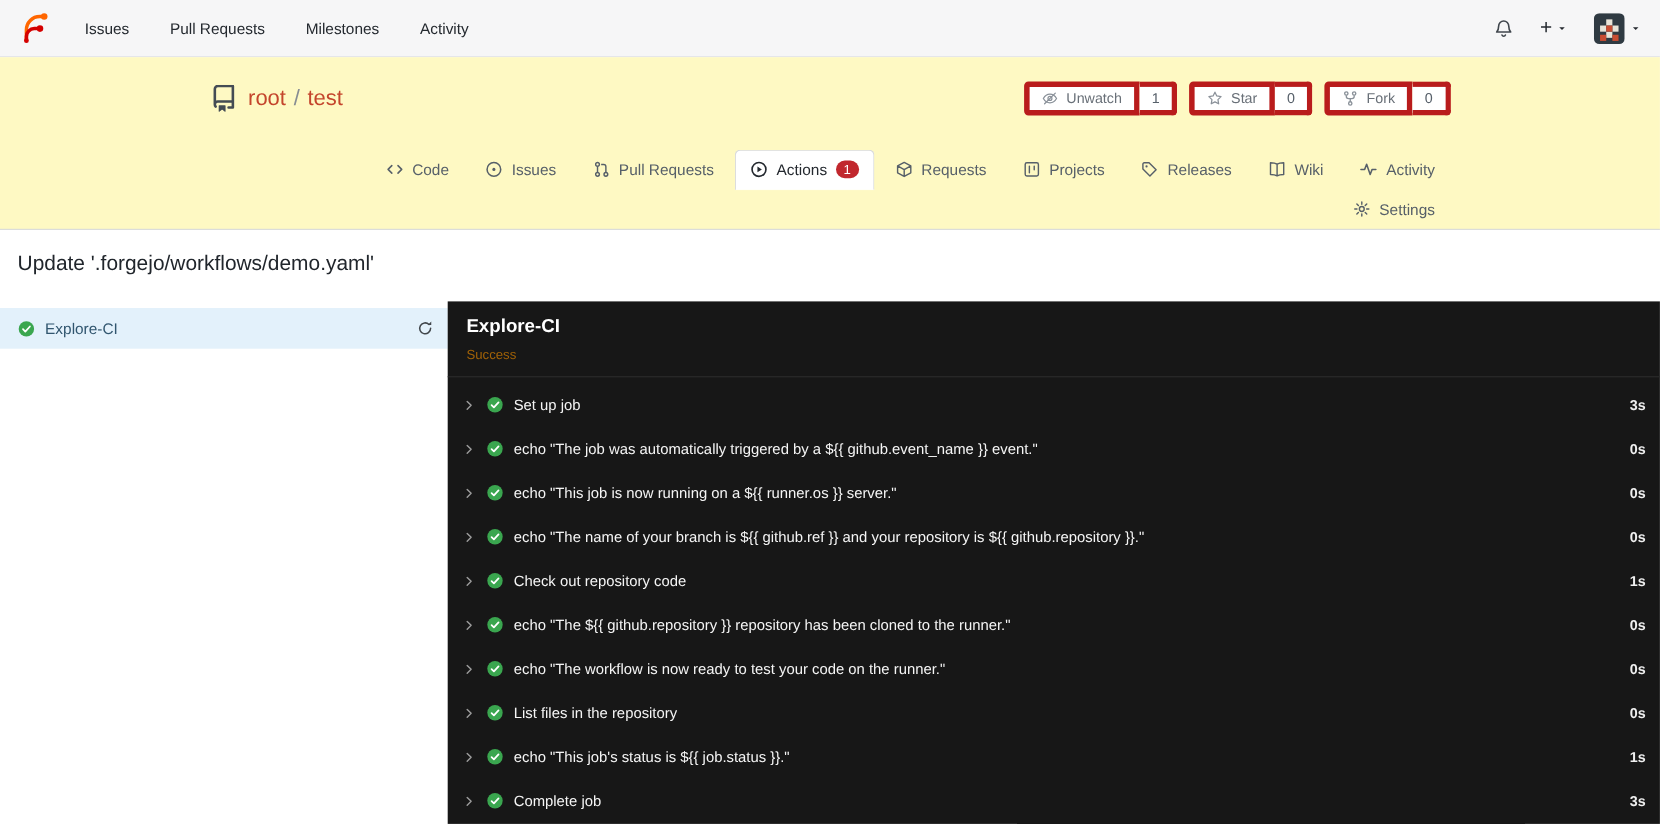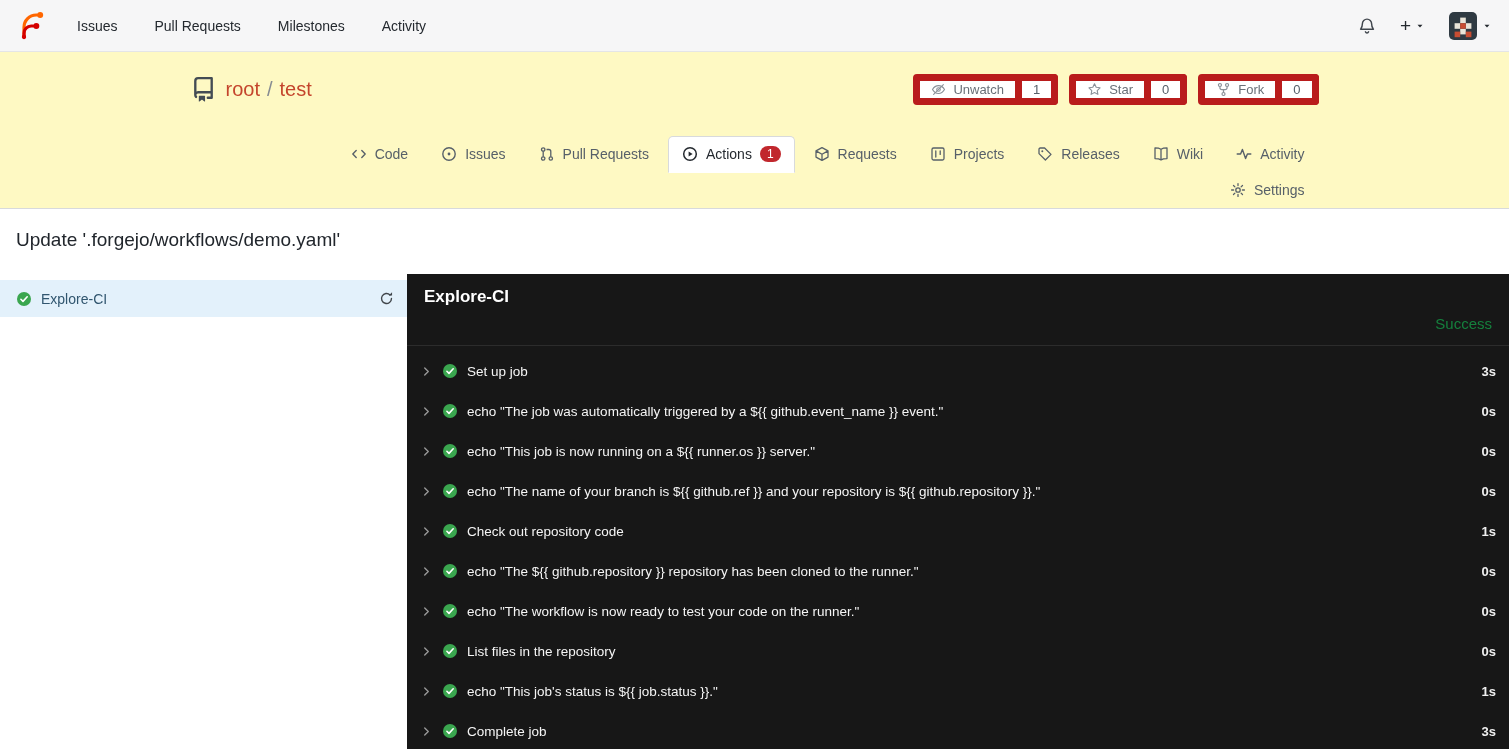--- a/index.html
+++ b/index.html
@@ -27,21 +27,21 @@
 
   
   .repo-header{background:#fef9c3;padding-top:22px;flex:none;}
   .repo-inner{width:1140px;margin:0 auto;padding:0 6px;}
   .repo-title-row{display:flex;align-items:center;}
   .repo-icon{width:25px;height:25px;color:#444c54;margin-right:10px;}
   .repo-owner,.repo-name-link{font-size:20px;color:var(--accent);text-decoration:none;cursor:pointer;}
   .repo-sep{font-size:20px;color:#868c92;margin:0 7px;}
   .repo-actions{margin-left:auto;display:flex;gap:11px;}
   .btn-group{display:flex;}
-  .btn{display:flex;align-items:center;gap:7px;height:31px;padding:0 11px;background:#fff;border:7px solid #b91c1c;color:#697078;font-size:13px;font-family:inherit;cursor:pointer;}
+  .btn{display:flex;align-items:center;gap:7px;height:31px;padding:0 11px;background:#fff;border:5px solid #b91c1c;color:#697078;font-size:13px;font-family:inherit;cursor:pointer;}
   .btn .icon{width:15px;height:15px;color:#8a9199;}
   .btn-group .btn:first-child{border-radius:4px 0 0 4px;}
   .btn.count{border-left:0;border-radius:0 4px 4px 0;min-width:34px;justify-content:center;color:#57606a;}
 
   
   .tabbar{border-bottom:1px solid #d8dadc;margin-top:16px;}
   .tabbar-inner{width:1140px;margin:0 auto;padding:0 6px;display:flex;align-items:flex-end;flex-direction:column;}
   .tabs-left{display:flex;align-items:flex-end;gap:5px;}
   .tab{display:flex;align-items:center;gap:8px;padding:9px 13px 10px;font-size:14px;color:#576069;cursor:pointer;text-decoration:none;border:1px solid transparent;border-radius:5px 5px 0 0;margin-bottom:-1px;white-space:nowrap;}
   .tab .icon{color:#576069;}
@@ -58,21 +58,21 @@
   .jobs-sidebar{width:407px;flex:none;background:#fff;padding-top:6px;}
   .job-item{height:37px;display:flex;align-items:center;gap:9px;padding:0 13px 0 16px;cursor:pointer;}
   .job-item.selected{background:var(--selected-bg);}
   .job-check{width:16px;height:16px;color:var(--green);flex:none;}
   .job-name{font-size:14px;color:#31566f;}
   .rerun-btn{margin-left:auto;width:15px;height:15px;color:#41464b;cursor:pointer;flex:none;}
 
   .job-panel{flex:1;background:var(--panel-bg);display:flex;flex-direction:column;min-width:0;color:#fff;}
   .panel-header{padding:13px 17px;border-bottom:1px solid #2c2c2c;}
   .panel-title{font-size:17px;font-weight:700;color:#fff;}
-  .panel-status{margin-top:8px;font-size:15px;color:#15803d;text-align:right;}
+  .panel-status{margin-top:8px;font-size:12px;color:#a16207;}
   .steps{padding-top:5px;overflow:hidden;}
   .step-row{height:40px;display:flex;align-items:center;gap:9px;padding:0 13px 0 13px;cursor:pointer;}
   .step-chevron{width:13px;height:13px;color:#9b9b9b;flex:none;}
   .step-check{width:16px;height:16px;color:var(--green);flex:none;}
   .step-name{font-size:13.5px;color:#f5f5f5;white-space:nowrap;overflow:hidden;text-overflow:ellipsis;}
   .step-duration{margin-left:auto;font-size:13px;color:#f0f0f0;padding-left:12px;flex:none;font-weight:bold;}
 </style>
 </head>
 <body>
 

